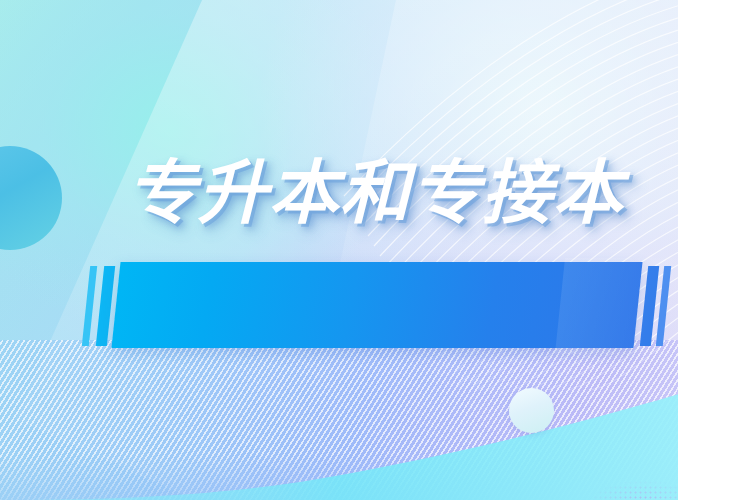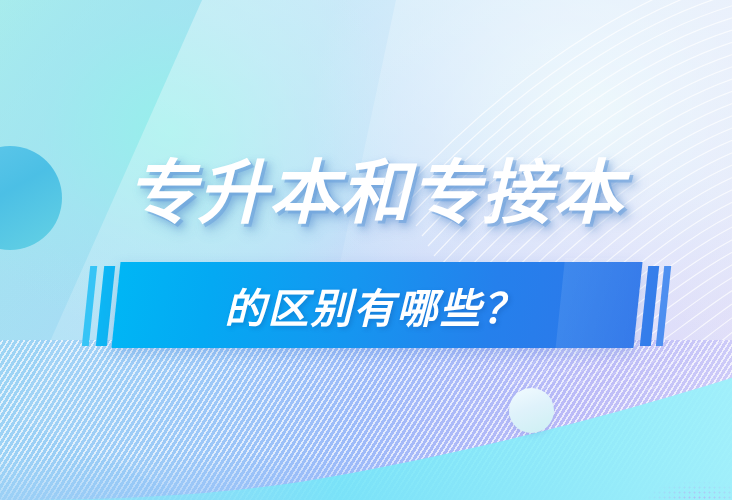--- a/index.html
+++ b/index.html
@@ -4,21 +4,21 @@
 <title>专升本和专接本的区别有哪些？</title>
 <style>
   html,body{margin:0;padding:0;background:#ffffff;}
   body{
     font-family:"Liberation Sans","DejaVu Sans",sans-serif;
   }
 
   
   .banner{
     position:relative;
-    width:732px;
+    width:678px;
     height:500px;
     overflow:hidden;
     background:linear-gradient(128deg,
         #a8ecec 0%,
         #a4e3f0 14%,
         #a6dcf4 28%,
         #a8d4f6 42%,
         #b0cdf6 56%,
         #bcc8f5 70%,
         #c6c6f4 84%,
@@ -285,15 +285,14 @@
 
   <div class="bar-wrap">
     <div class="tick tick-l2"></div>
     <div class="tick tick-l1"></div>
     <div class="bar-main"></div>
     <div class="tick tick-r1"></div>
     <div class="tick tick-r2"></div>
   </div>
   <div class="bar-sheen"></div>
 
-  <div class="subtitle">的区别有哪些？</div>
 
 </div>
 
 </body></html>

